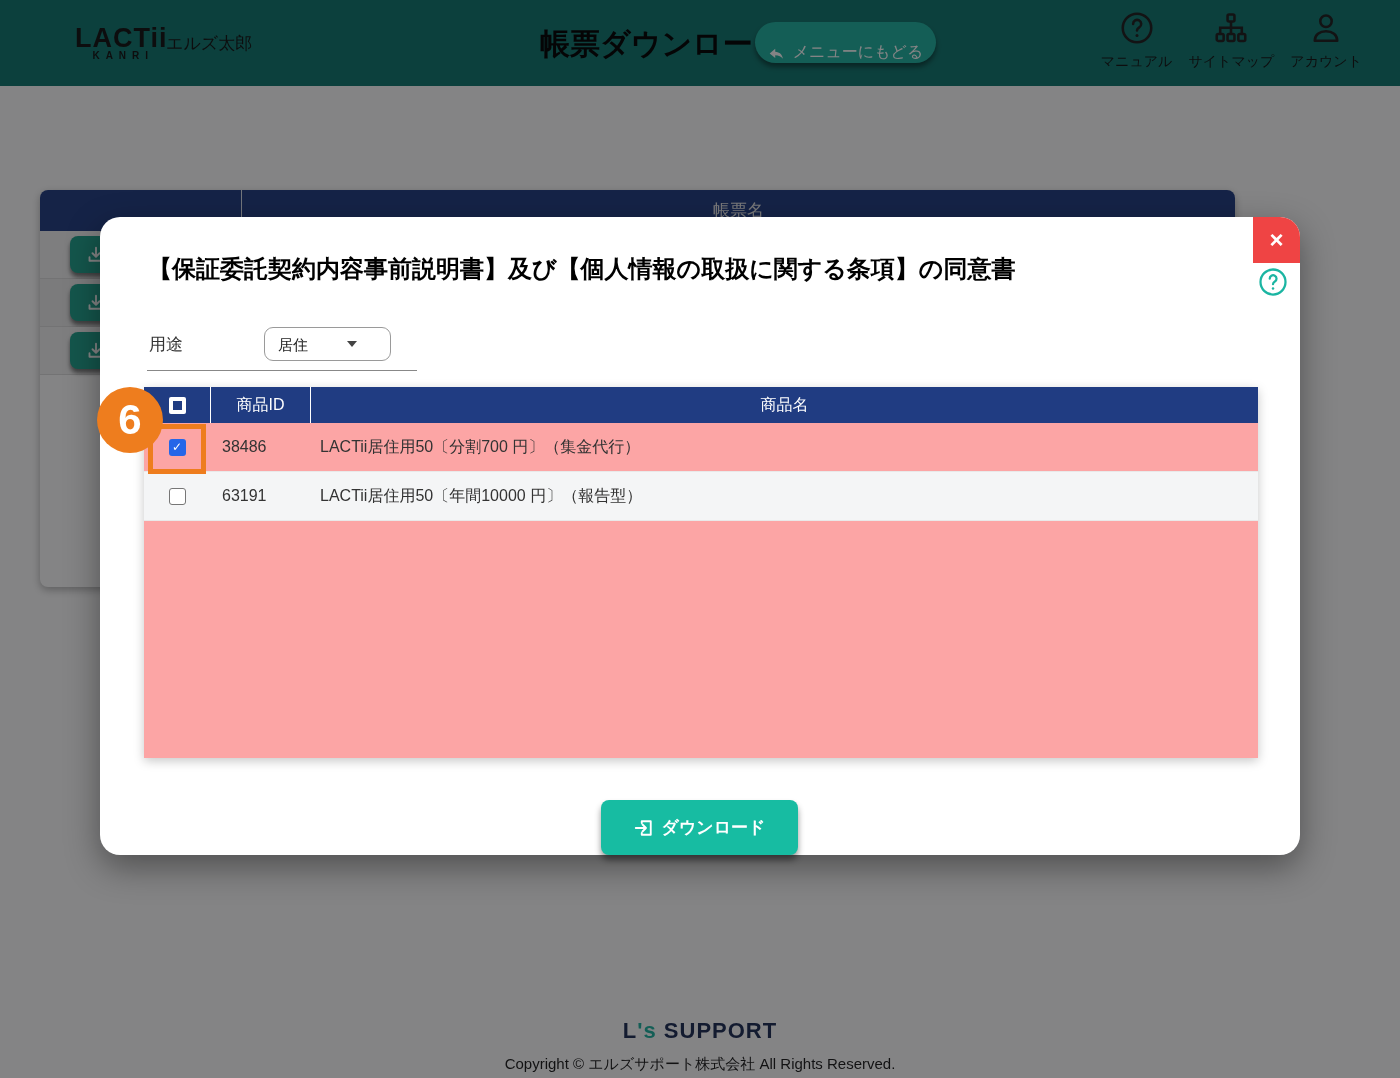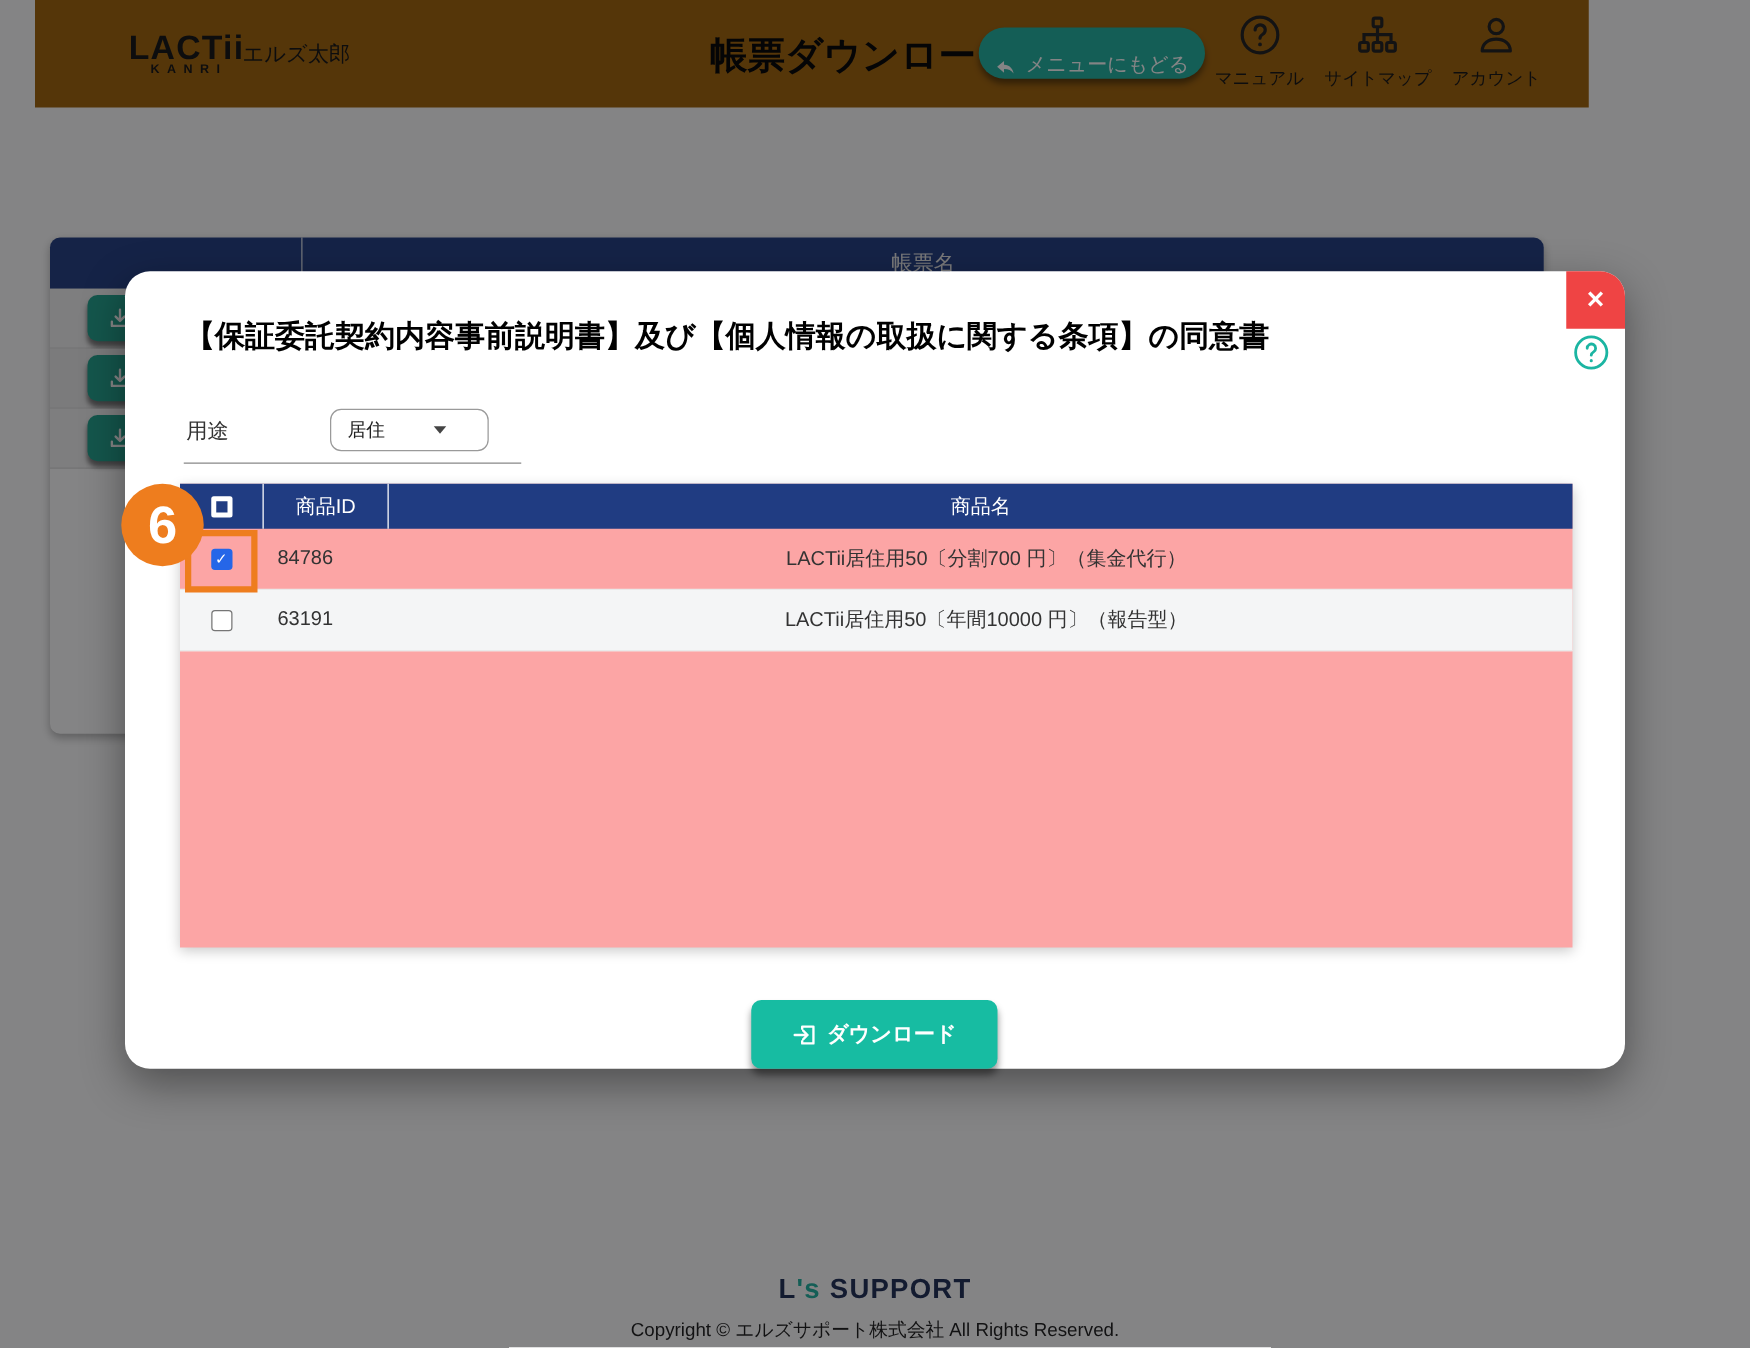--- a/index.html
+++ b/index.html
@@ -3,21 +3,21 @@
 <meta charset="utf-8">
 <style>
   * { margin:0; padding:0; box-sizing:border-box; }
   html,body { width:1400px; height:1078px; }
   body {
     position:relative; overflow:hidden; background:#ffffff;
     font-family:"Liberation Sans","DejaVu Sans",sans-serif; color:#222;
   }
 
   
-  .app-header { position:absolute; left:0; top:0; width:1243px; height:86px; background:#a16207;margin-left:28px; }
+  .app-header { position:absolute; left:0; top:0; width:1400px; height:86px; background:#0f766e; }
   .logo { position:absolute; left:75px; top:26px; text-align:center; color:#111; }
   .logo-main { font-size:27px; font-weight:700; letter-spacing:1px; line-height:24px; }
   .logo-sub { font-size:10px; font-weight:700; letter-spacing:6px; margin-left:4px; }
   .username { position:absolute; left:166px; top:32px; font-size:17px; color:#111; }
   .page-title { position:absolute; left:500px; top:24px; font-size:30px; font-weight:700; color:#000;padding-left:40px; }
   .menu-back-btn {
     position:absolute; left:755px; top:22px; width:181px; height:41px; border:none;
     border-radius:21px; background:#1fb3a0; color:#fff; font-size:16px; cursor:pointer;
     display:flex; align-items:flex-end; justify-content:center; gap:8px;
     box-shadow:0 4px 5px rgba(0,0,0,.45);
@@ -92,21 +92,21 @@
   .pt-col-check { width:66px; }
   .pt-col-id { width:100px; border-left:1px solid #fff; }
   .pt-col-name { flex:1; border-left:1px solid #fff; }
   .cb-indeterminate { width:17px; height:17px; background:#fff; border-radius:2px;
     display:flex; align-items:center; justify-content:center; cursor:pointer; }
   .cb-indeterminate::after { content:""; width:9px; height:9px; background:#203c82; }
   .pt-row { height:49px; display:flex; align-items:center; border-bottom:1px solid #e9e9e9; }
   .pt-row.alt { background:#f4f5f6; }
   .pt-cell-check { width:66px; display:flex; justify-content:center; }
   .pt-cell-id { width:100px; padding-left:12px; font-size:16px; color:#333; }
-  .pt-cell-name { flex:1; padding-left:10px; font-size:16px; color:#333;text-align:center; }
+  .pt-cell-name { flex:1; padding-left:10px; font-size:16px; color:#333; }
   .cb { width:17px; height:17px; border-radius:3px; cursor:pointer; }
   .cb.checked { background:#2566e8; display:flex; align-items:center; justify-content:center; }
   .cb.checked::after { content:"✓"; color:#fff; font-size:12px; font-weight:700; line-height:1; }
   .cb.unchecked { background:#fff; border:1.5px solid #767676; }
 
   .download-btn {
     position:absolute; left:501px; top:558px; width:197px; height:55px; border:none; cursor:pointer;
     background:#17bca2; border-radius:8px; color:#fff; font-size:17px; font-weight:700;
     display:flex; align-items:center; justify-content:center; gap:8px;
     box-shadow:0 5px 6px rgba(0,0,0,.42); font-family:inherit;margin-top:25px;
@@ -241,21 +241,21 @@
       <div class="pt-hcell pt-col-check">
         <span class="cb-indeterminate"></span>
       </div>
       <div class="pt-hcell pt-col-id">商品ID</div>
       <div class="pt-hcell pt-col-name">商品名</div>
     </div>
     <div class="pt-row">
       <div class="pt-cell-check">
         <span class="cb checked"></span>
       </div>
-      <div class="pt-cell-id">84786</div>
+      <div class="pt-cell-id">38486</div>
       <div class="pt-cell-name">LACTii居住用50〔分割700 円〕（集金代行）</div>
     </div>
     <div class="pt-row alt">
       <div class="pt-cell-check">
         <span class="cb unchecked"></span>
       </div>
       <div class="pt-cell-id">63191</div>
       <div class="pt-cell-name">LACTii居住用50〔年間10000 円〕（報告型）</div>
     </div>
   </div>

